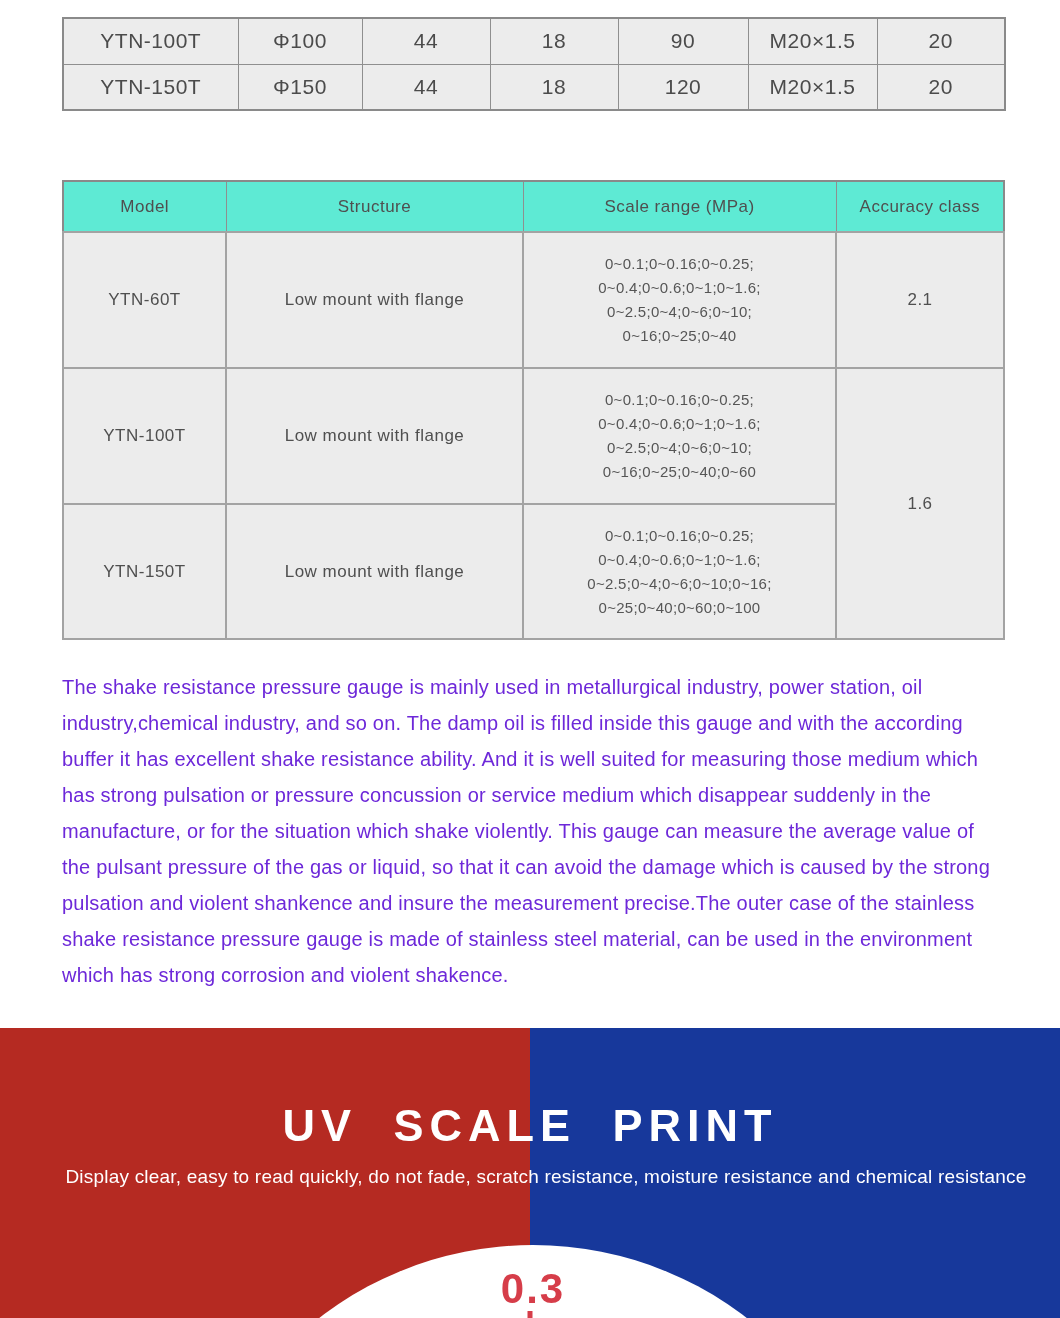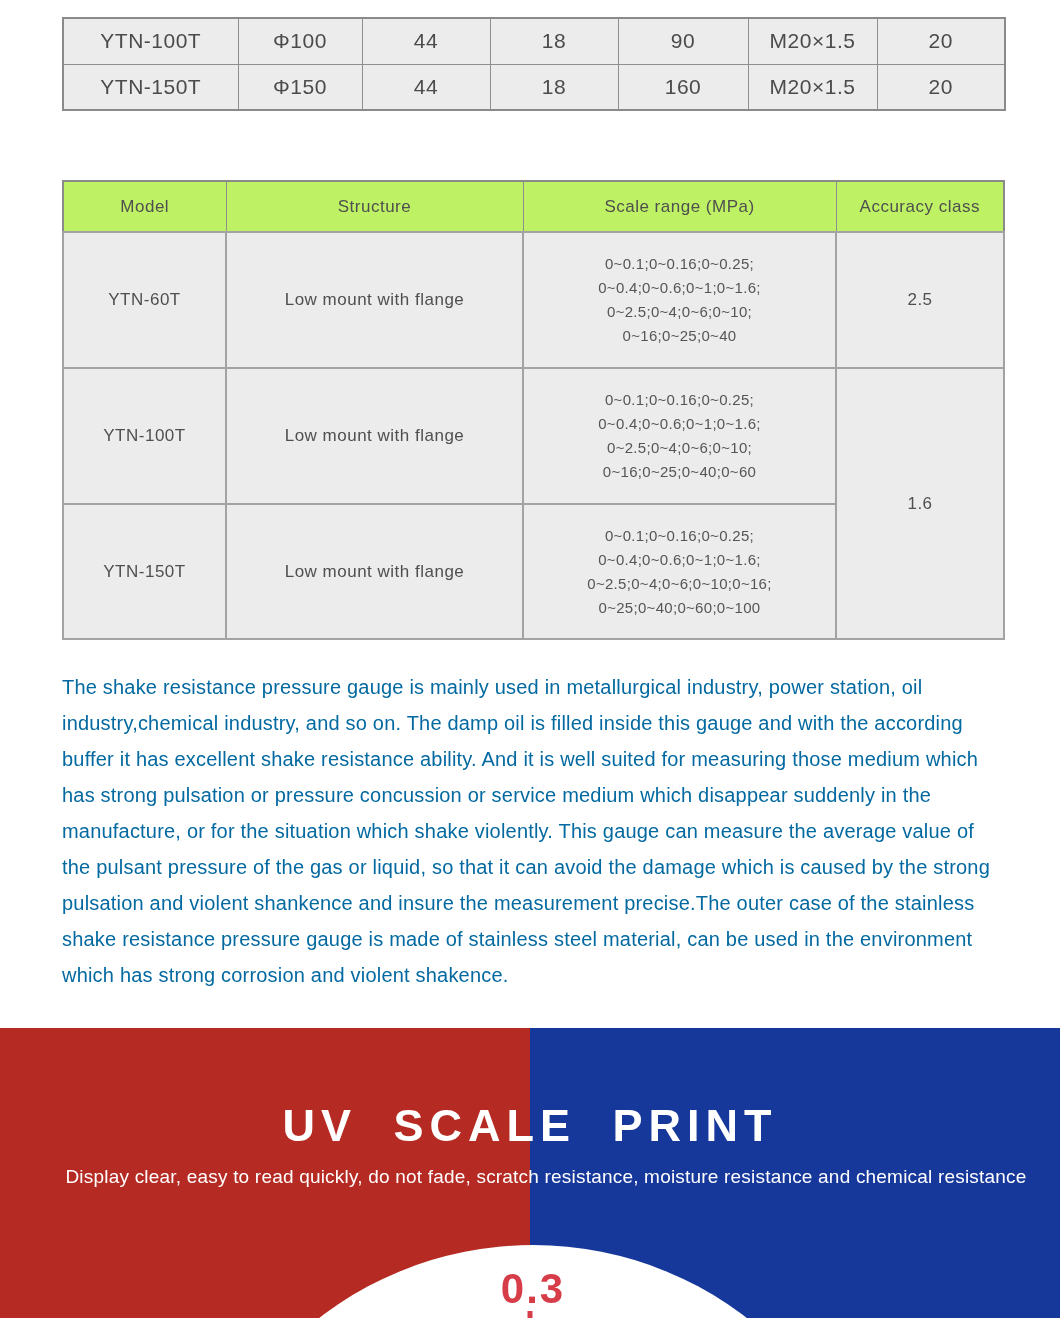--- a/index.html
+++ b/index.html
@@ -24,40 +24,40 @@
     border:1px solid #8f8f8f;
     background:#ececec;
     height:46px;
     text-align:center;vertical-align:middle;
     font-size:21px;color:#4b4b4b;letter-spacing:0.5px;
   }
   
   .spec-table{position:absolute;left:62px;top:163px;border:2px solid #8a8a8a;}
   .spec-table th{
     border:1px solid #8f8f8f;
-    background:#bef264;
+    background:#5eead4;
     height:51px;
     font-weight:normal;
     font-size:17px;color:#4f4f4f;letter-spacing:0.5px;
     text-align:center;vertical-align:middle;
   }
   .spec-table td{
     border:2px solid #a3a3a3;
     background:#ececec;
     text-align:center;vertical-align:middle;
     font-size:17px;color:#4f4f4f;letter-spacing:0.5px;
   }
   .spec-table td.scale{
     font-size:15px;line-height:24px;color:#555555;
     white-space:pre-line;letter-spacing:0.3px;
   }
   
   .description{
     position:absolute;left:62px;top:652px;width:942px;
-    font-size:20px;line-height:36px;color:#0369a1;
+    font-size:20px;line-height:36px;color:#6d28d9;
     letter-spacing:0.2px;
   }
   
   .banner{
     position:absolute;left:0;top:1011px;width:1060px;height:307px;
     overflow:hidden;
     text-decoration:underline;
   }
   .banner .half{position:absolute;top:0;height:100%;width:530px;}
   .banner .half.red{left:0;background:var(--banner-red);}
@@ -114,21 +114,21 @@
         <td>18</td>
         <td>90</td>
         <td>M20×1.5</td>
         <td>20</td>
       </tr>
       <tr>
         <td>YTN-150T</td>
         <td>Φ150</td>
         <td>44</td>
         <td>18</td>
-        <td>160</td>
+        <td>120</td>
         <td>M20×1.5</td>
         <td>20</td>
       </tr>
     </tbody>
   </table>
 
   <table class="spec-table">
     <colgroup>
       <col style="width:163px">
         <col style="width:297px">
@@ -142,21 +142,21 @@
         <th>Scale range (MPa)</th>
         <th>Accuracy class</th>
       </tr>
       <tr style="height:136px">
         <td>YTN-60T</td>
         <td>Low mount with flange</td>
         <td class="scale">0~0.1;0~0.16;0~0.25;
 0~0.4;0~0.6;0~1;0~1.6;
 0~2.5;0~4;0~6;0~10;
 0~16;0~25;0~40</td>
-        <td>2.5</td>
+        <td>2.1</td>
       </tr>
       <tr style="height:136px">
         <td>YTN-100T</td>
         <td>Low mount with flange</td>
         <td class="scale">0~0.1;0~0.16;0~0.25;
 0~0.4;0~0.6;0~1;0~1.6;
 0~2.5;0~4;0~6;0~10;
 0~16;0~25;0~40;0~60</td>
         <td rowspan="2">1.6</td>
       </tr>

